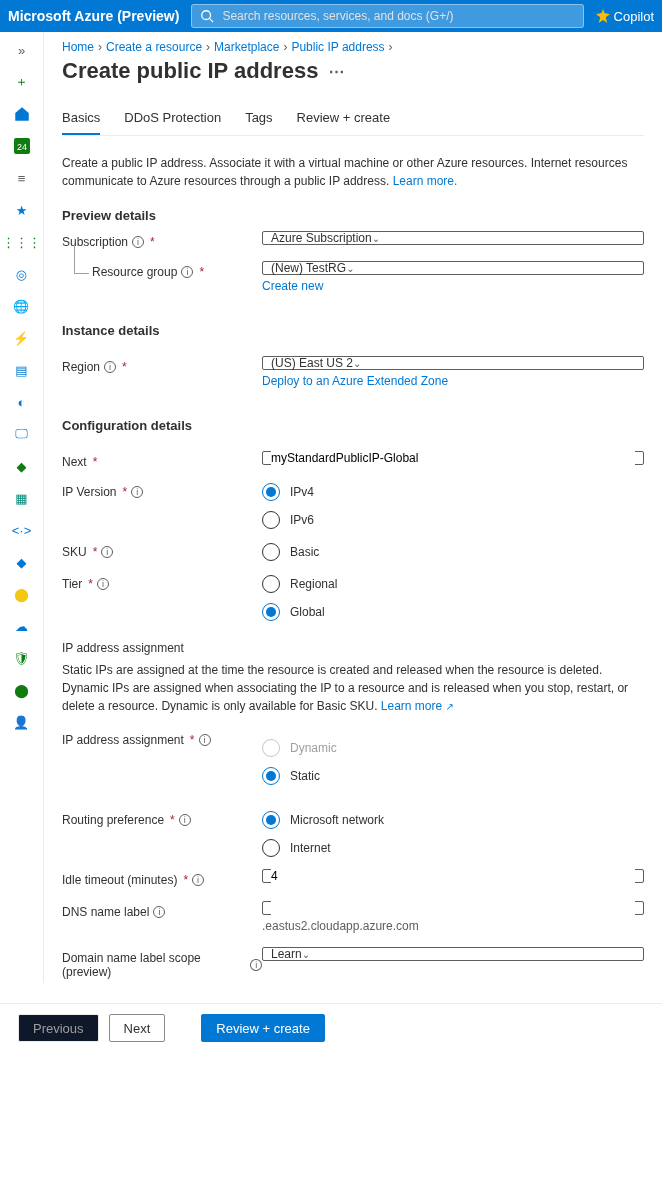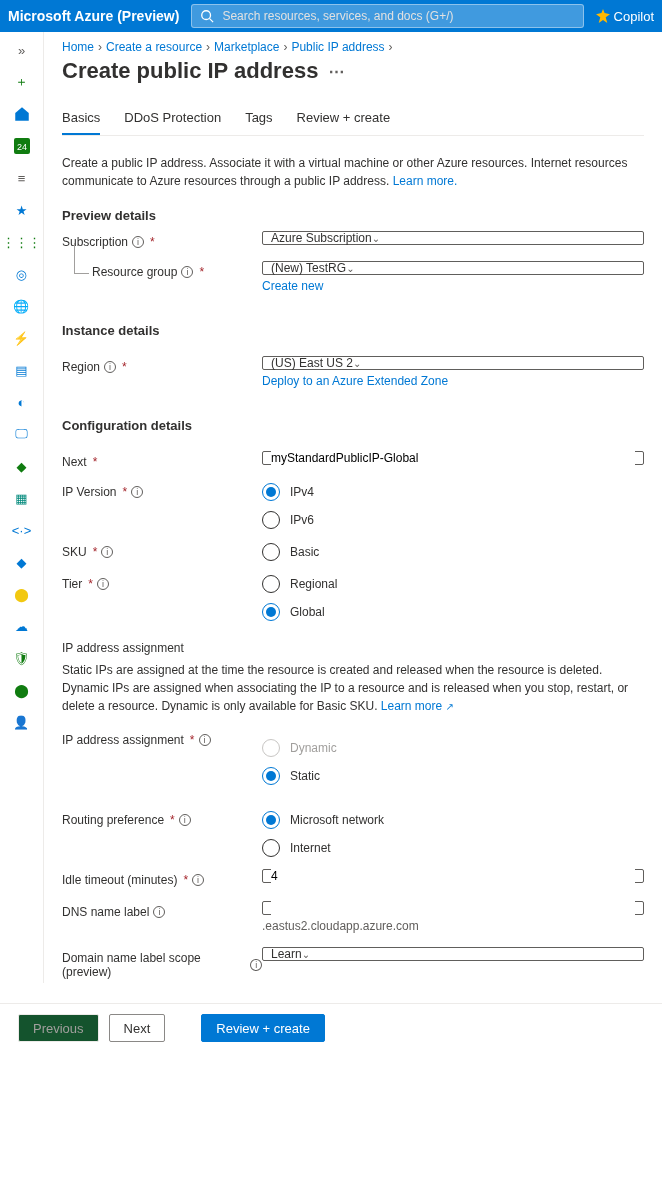--- a/index.html
+++ b/index.html
@@ -131,21 +131,21 @@
     border-top: 1px solid #edebe9;
     padding: 10px 18px;
     display:flex; gap:10px;
     margin-top: 20px;
   }
   .btn {
     height: 28px; padding: 0 14px;
     font-size: 13px; border-radius:2px;
     cursor:pointer; display:flex; align-items:center;
   }
-  .btn-disabled { background:#14532d; border:1px solid #edebe9; color:#a19f9d; cursor:default;}
+  .btn-disabled { background:#0f172a; border:1px solid #edebe9; color:#a19f9d; cursor:default;}
   .btn-default { background:#fff; border:1px solid #8a8886; color:#323130;}
   .btn-primary { background:#0078d4; border:1px solid #0078d4; color:#fff;}
   .help-text { font-size:12px; line-height:1.5; margin:6px 0 14px;}
   .ext-icon { font-size:10px; }
 </style>
 </head>
 <body>
 
 <div class="topbar">
   <span class="topbar-title">Microsoft Azure (Preview)</span>

